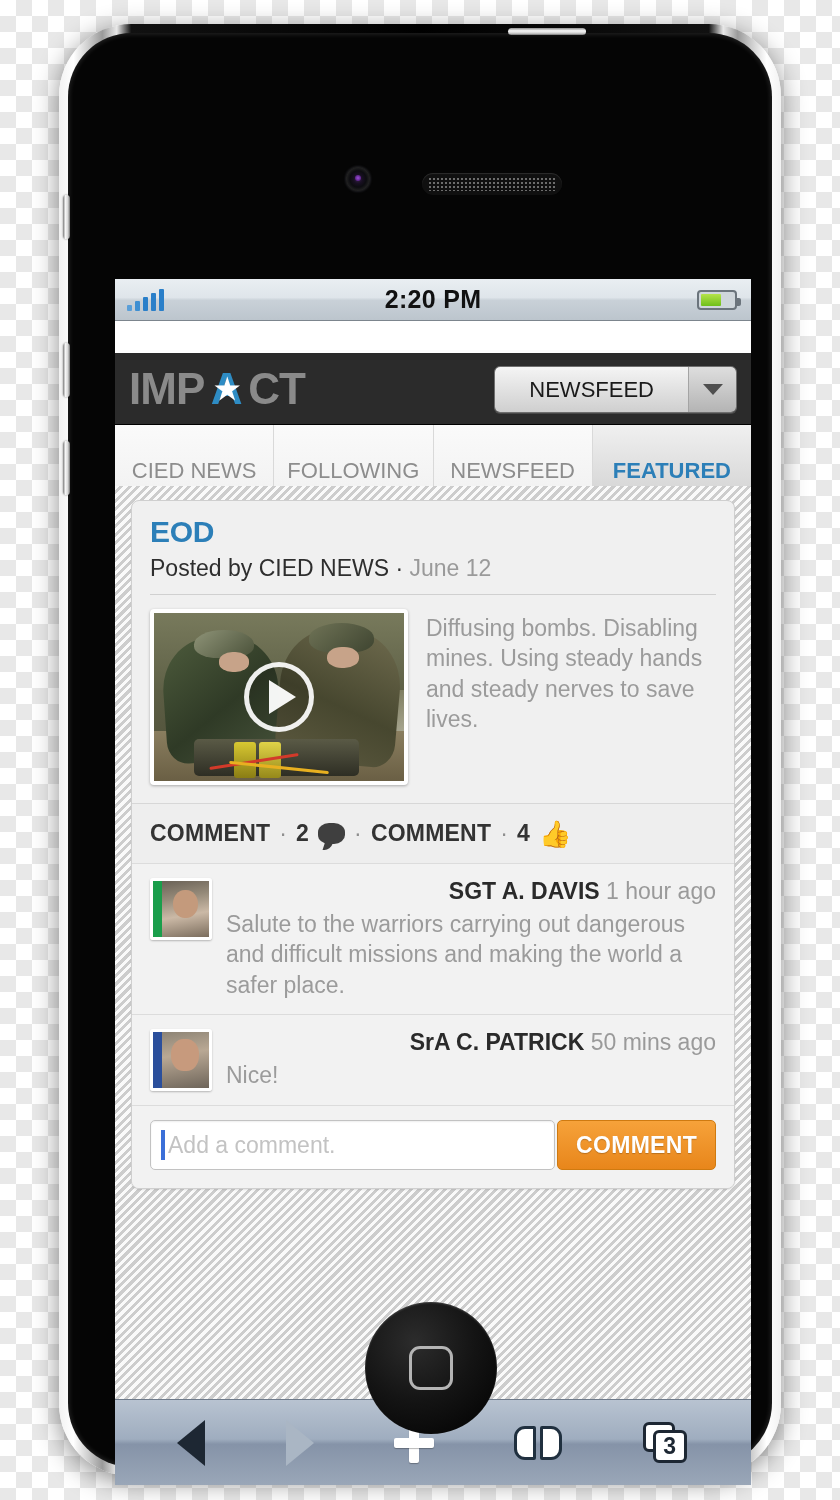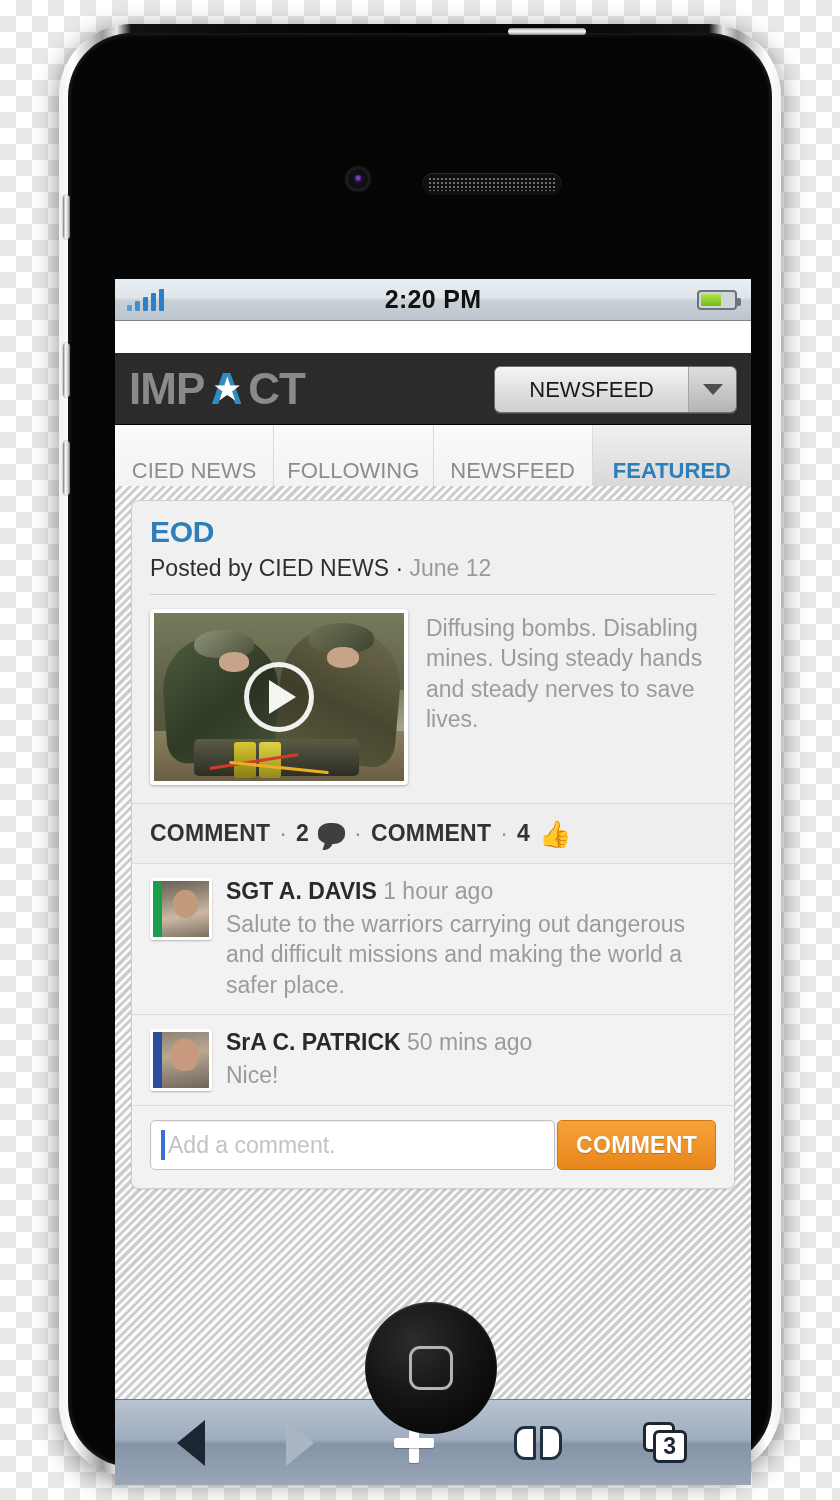--- a/index.html
+++ b/index.html
@@ -243,21 +243,21 @@
   .av-img { position:absolute; left:9px; top:0; right:0; bottom:0; }
   .av1 .av-stripe { background:#1a9e4b; }
   .av1 .av-img { background:linear-gradient(170deg,#6a6257 0%,#958a79 30%,#cbb9a6 60%,#7b6d5d 100%); }
   .av1 .av-img::after{content:"";position:absolute;left:24%;top:16%;width:52%;height:50%;
     border-radius:48%;background:#c49a7c;}
   .av2 .av-stripe { background:#2b4f9c; }
   .av2 .av-img { background:linear-gradient(170deg,#8d8475 0%,#b9a894 40%,#6e655a 100%); }
   .av2 .av-img::after{content:"";position:absolute;left:20%;top:12%;width:58%;height:58%;
     border-radius:46%;background:#c79a7d;}
   .c-body { flex:1; }
-  .c-name { font-size:23px; font-weight:bold; color:#2a2a2a; }
+  .c-name { font-size:23px; font-weight:bold; color:#2a2a2a;text-align:right; }
   .c-time { font-weight:normal; color:#9a9a9a; }
   .c-text { font-size:23px; line-height:1.32; color:#9b9b9b; margin-top:4px; }
 
   
   #comment-form {
     display:flex; align-items:center; gap:2px; padding:14px 18px 18px 18px;
     border-top:1px solid #dcdcdc; background:#f2f2f2;
   }
   #comment-input {
     flex:1; height:50px; border:1px solid #c2c2c2; border-radius:5px; background:#fff;

